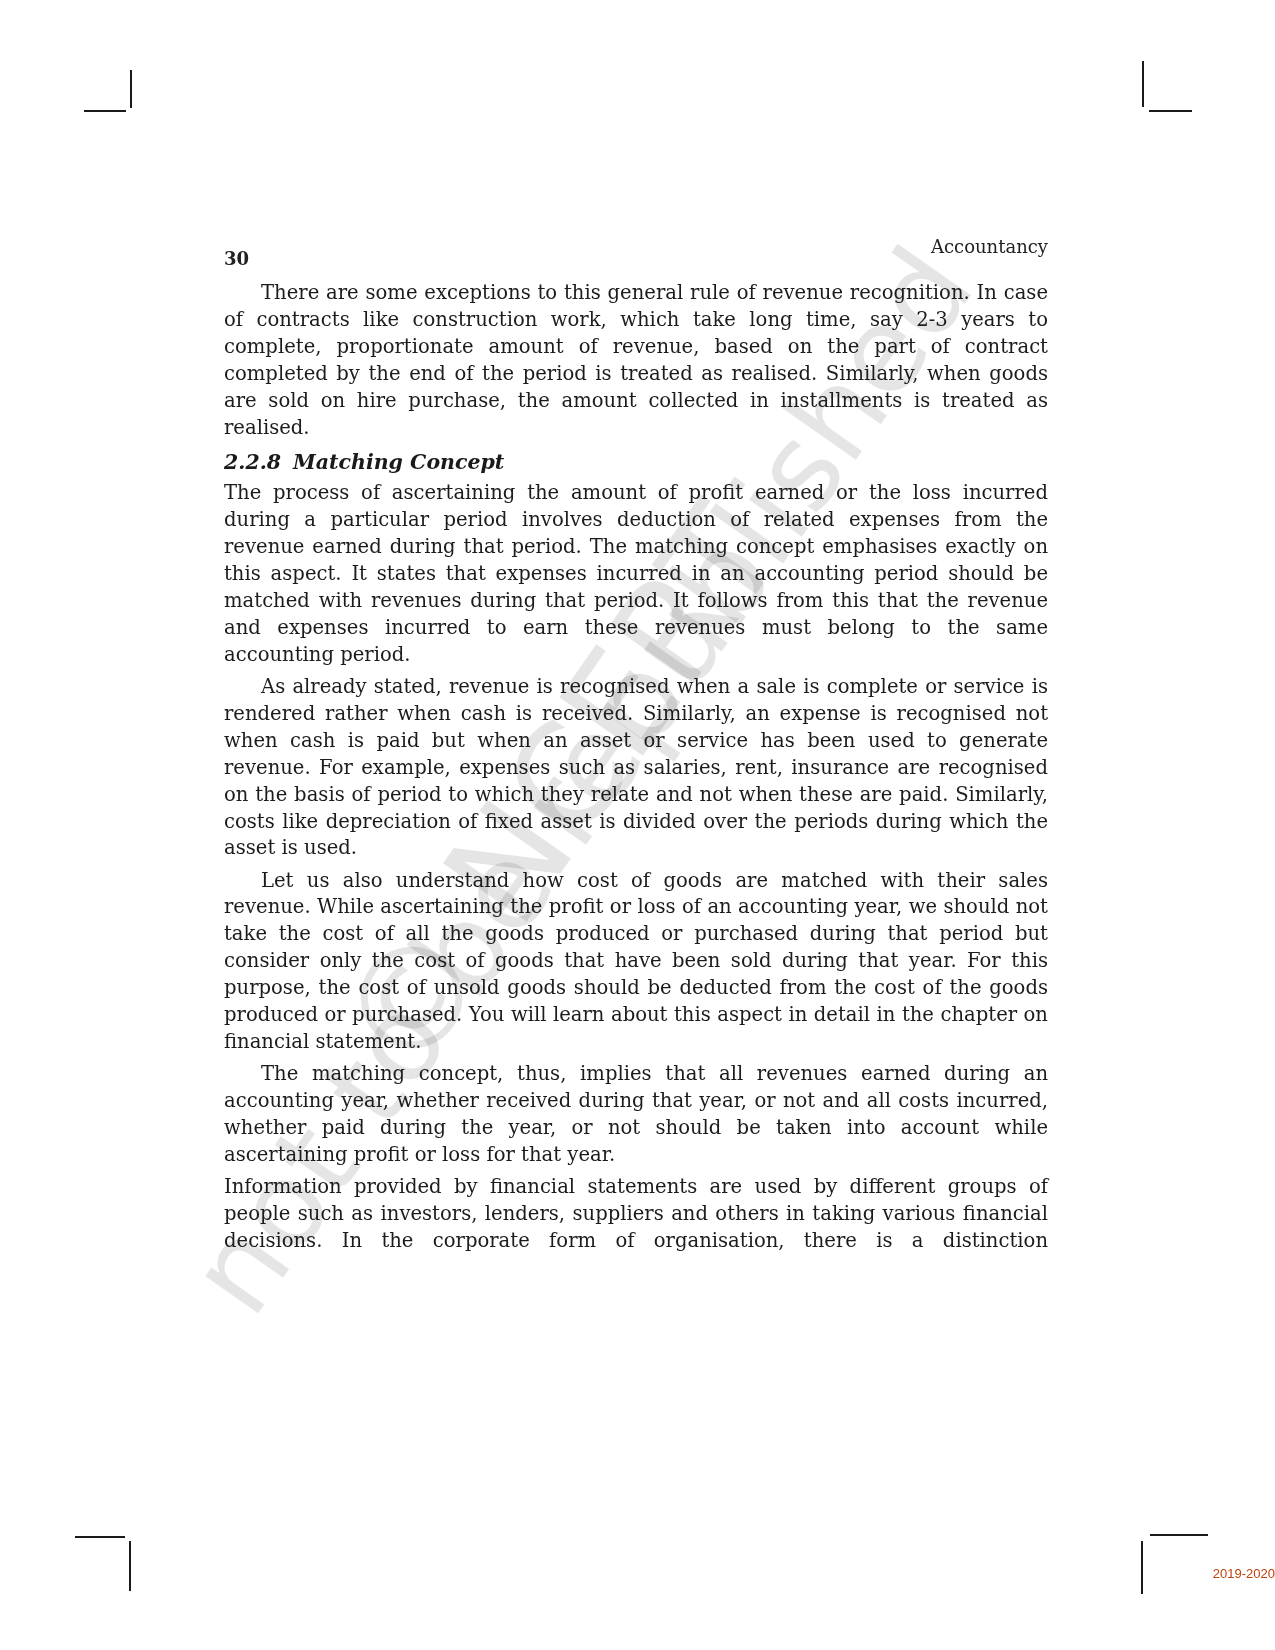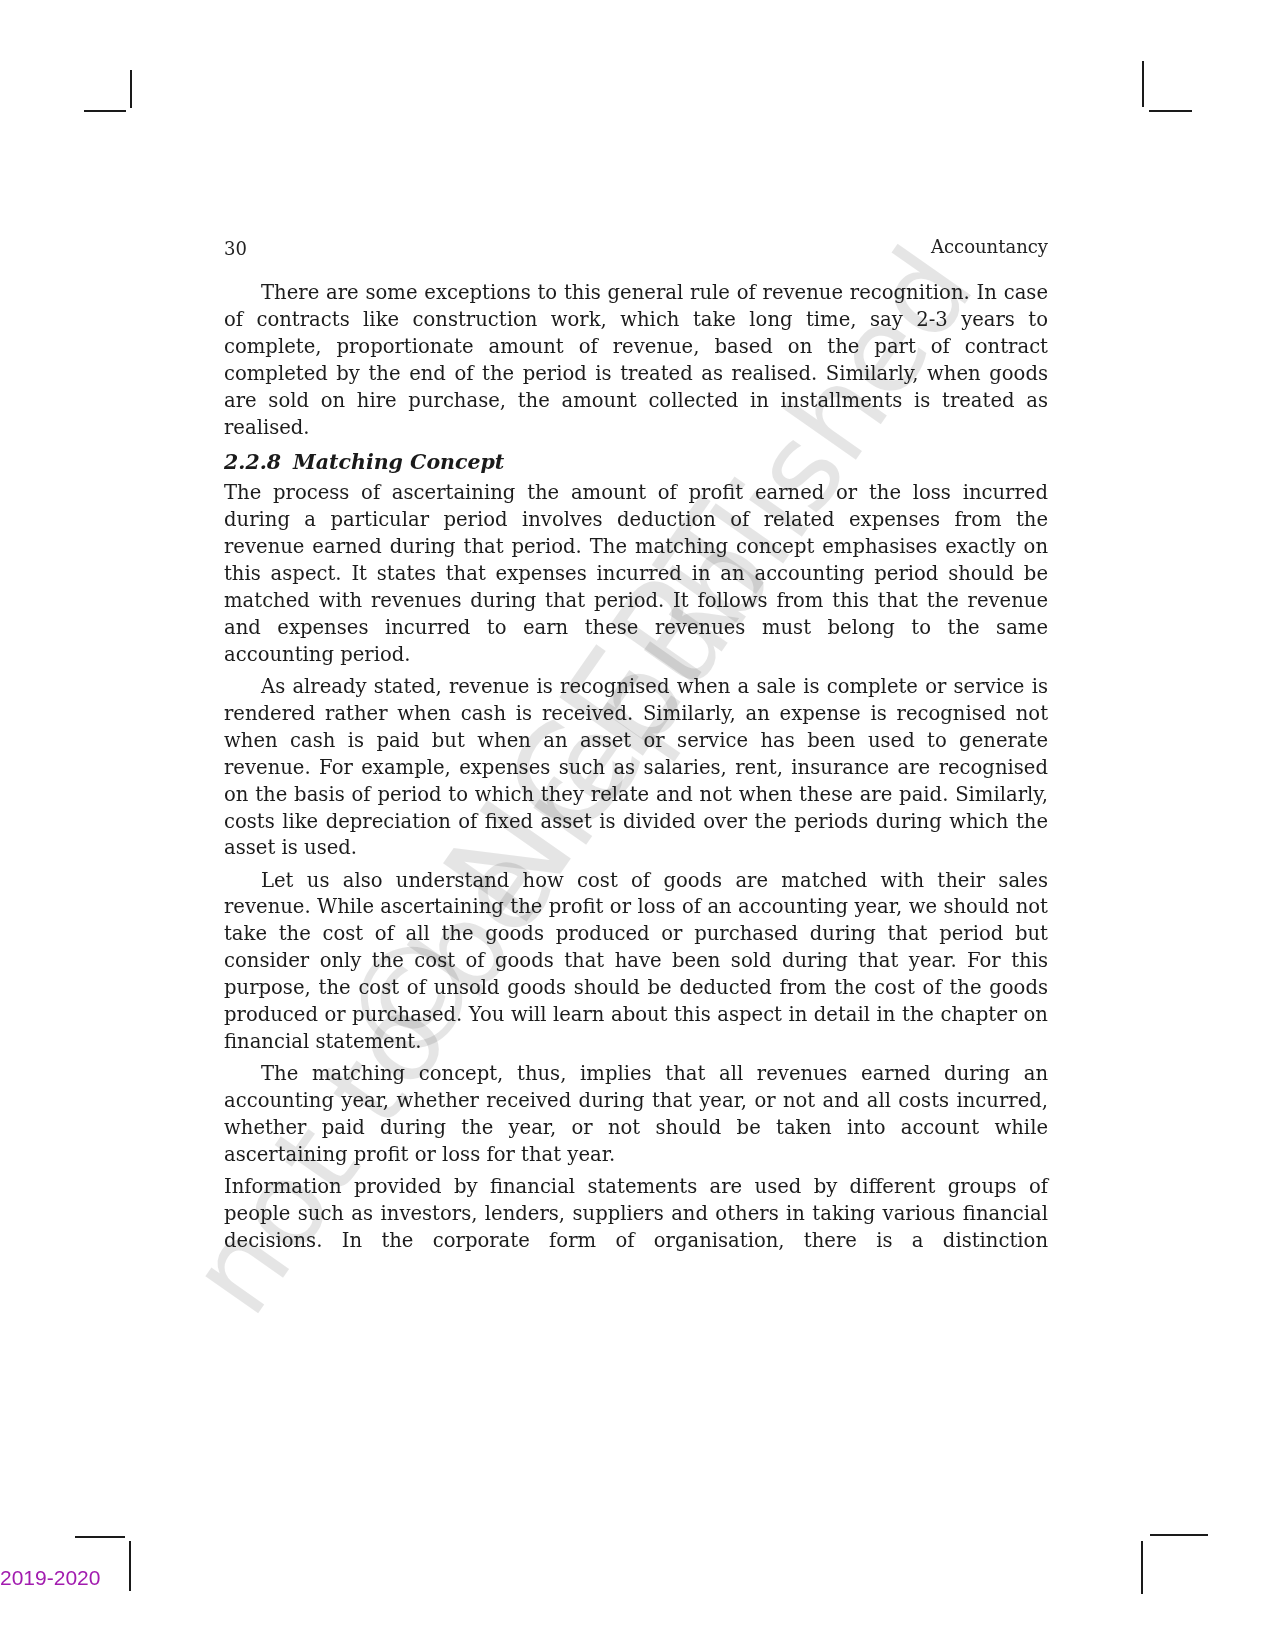--- a/index.html
+++ b/index.html
@@ -1,37 +1,37 @@
 <!DOCTYPE html>
 <html><head>
 <meta charset="utf-8">
 <style>
   html, body { margin: 0; padding: 0; background: #ffffff; }
   body { width: 1275px; height: 1650px; position: relative; overflow: hidden; }
   .page { position: absolute; left: 0; top: 0; width: 1275px; height: 1650px; background: #fff; }
   .crop { position: absolute; background: #1a1a1a; }
   .running-head { position: absolute; top: 236px; left: 224px; width: 824px; height: 26px;
     font-family: "DejaVu Serif", "Liberation Serif", serif; font-size: 18px; color: #222; }
-  .running-head .num { position: absolute; left: 0; top: 2px; }
+  .running-head .num { position: absolute; left: 0; top: 12px; font-weight: bold; }
   .running-head .title { position: absolute; right: 0; top: 0; }
   .content { position: absolute; left: 224px; top: 280px; width: 824px;
     font-family: "DejaVu Serif", "Liberation Serif", serif; font-size: 19.6px; line-height: 26.9px;
     color: #1c1c1c; text-align: justify; }
   .content p { margin: 0 0 5.2px 0; }
   .content p.indent { text-indent: 37px; }
   .content h3 { margin: 7px 0 4px 0; font-family: "DejaVu Serif", "Liberation Serif", serif;
     font-style: italic; font-weight: bold; font-size: 20.5px; line-height: 28px; color: #1a1a1a; }
   .content h3 .sec-num { margin-right: 12px; }
   .watermark { position: absolute; pointer-events: none;
     font-family: "DejaVu Sans", "Liberation Sans", sans-serif; color: rgba(0,0,0,0.10);
     white-space: nowrap; transform-origin: left bottom; }
   .wm1 { left: 440px; top: 940px; font-size: 140px; transform: rotate(-55deg); }
   .wm2 { left: 275px; top: 1200px; font-size: 118px; transform: rotate(-55deg); }
-  .footer { position: absolute; top: 1566px; left: 0; width: 1275px; text-align: left;
-    font-family: "Liberation Sans", sans-serif; font-size: 21px; color: #a21caf; }
+  .footer { position: absolute; top: 1566px; left: 0; width: 1275px; text-align: right;
+    font-family: "Liberation Sans", sans-serif; font-size: 13px; color: #c2410c; }
 </style>
 </head>
 <body>
 
 <div class="page">
 
   <div class="crop" style="left:84px; top:110px; width:42px; height:2px;"></div>
   <div class="crop" style="left:130px; top:70px; width:2px; height:38px;"></div>
   <div class="crop" style="left:1142px; top:61px; width:2px; height:46px;"></div>
   <div class="crop" style="left:1149px; top:110px; width:43px; height:2px;"></div>

